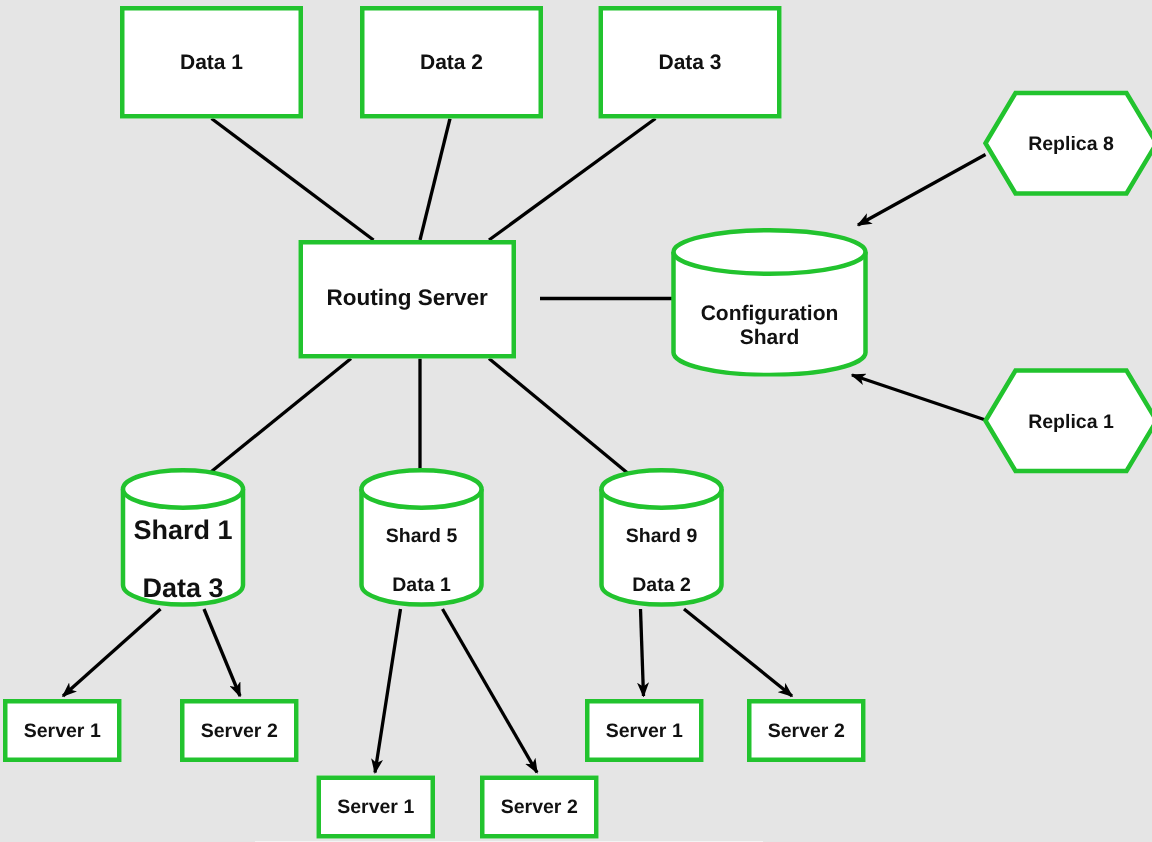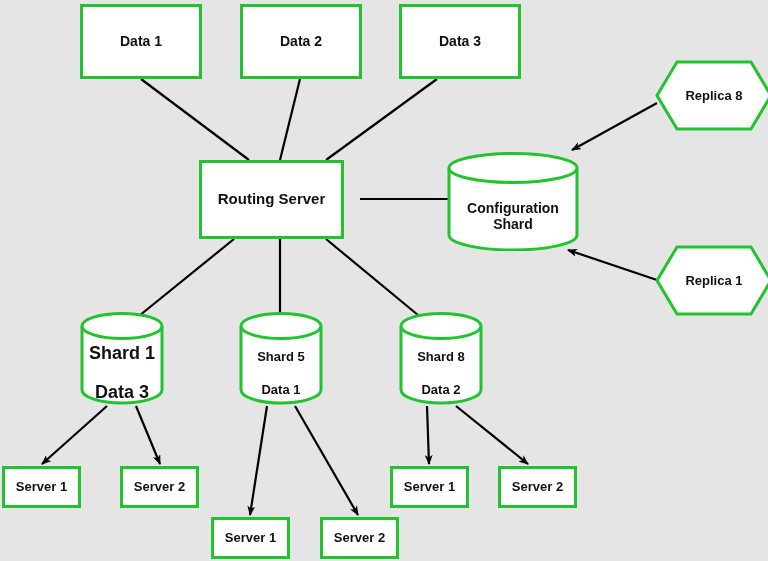--- a/index.html
+++ b/index.html
@@ -187,21 +187,21 @@
       <span>Shard 5</span>
       <span class="line2">Data 1</span>
     </div>
   </div>
   <div class="cyl-wrap" style="left:399px; top:312px; width:84px; height:93px;">
     <svg width="84" height="93" viewBox="0 0 84 93">
       <path d="M2,14 L2,78 A40,13 0 0 0 82,78 L82,14" fill="#ffffff" stroke="#22c32e" stroke-width="3"></path>
       <ellipse cx="42" cy="14" rx="40" ry="12.5" fill="#ffffff" stroke="#22c32e" stroke-width="3"></ellipse>
     </svg>
     <div class="cyl-text" style="font-size:13px; padding-top:14px;">
-      <span>Shard 8</span>
+      <span>Shard 9</span>
       <span class="line2">Data 2</span>
     </div>
   </div>
 
   <div class="node node-rect" style="left:2px; top:466px; width:79px; height:42px; font-size:13px;">
     <span class="node-label">Server 1</span>
   </div>
   <div class="node node-rect" style="left:120px; top:466px; width:79px; height:42px; font-size:13px;">
     <span class="node-label">Server 2</span>
   </div>

